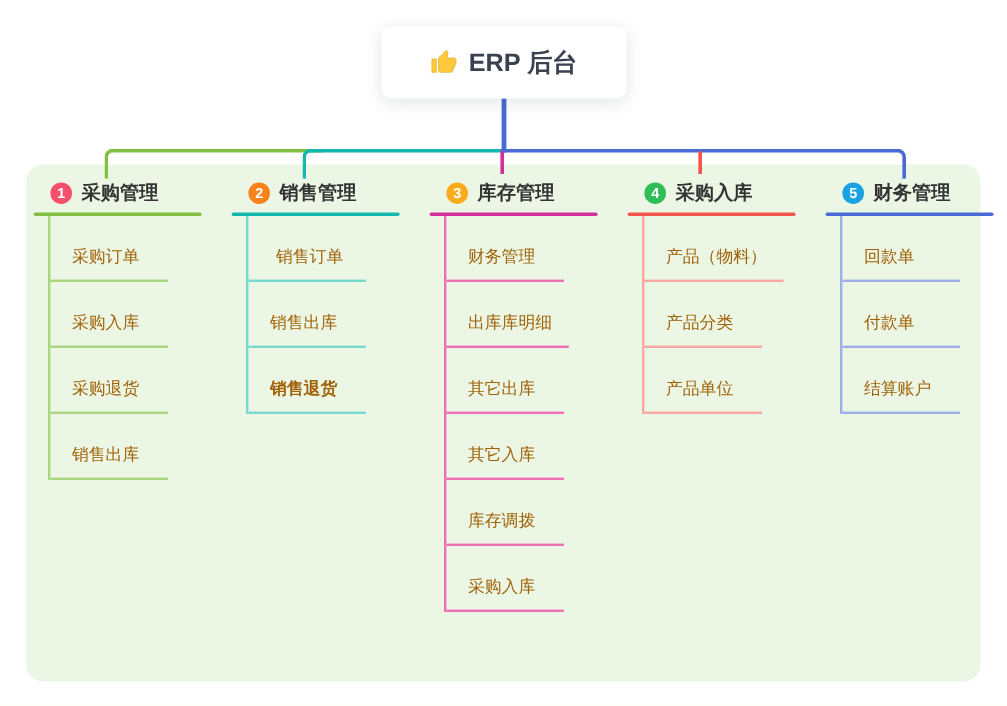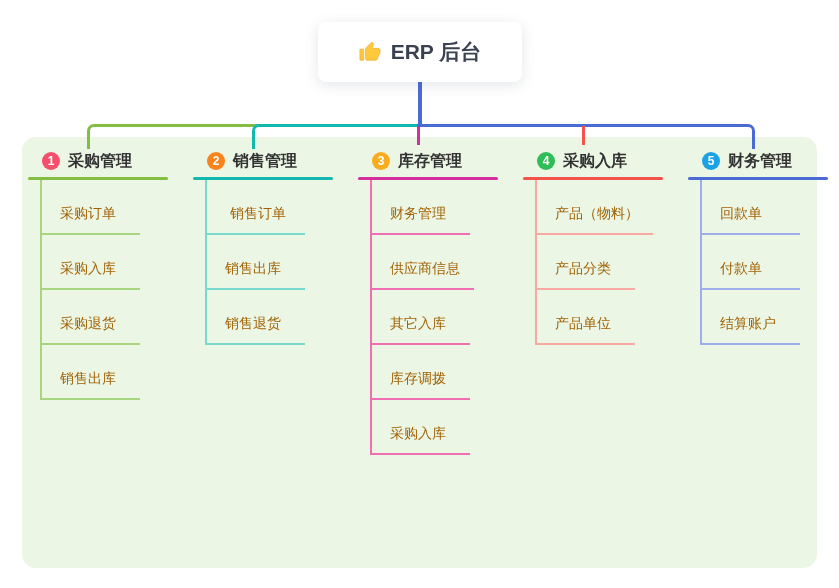--- a/index.html
+++ b/index.html
@@ -85,37 +85,40 @@
           <span class="branch-label">销售管理</span>
         </div>
         <div class="branch-underline" style="background: rgb(18, 183, 174);"></div>
         <div class="children" style="border-left-color: rgb(121, 217, 206);">
           <div class="child" style="border-bottom-color: rgb(121, 217, 206); justify-content: center;">
             <span class="child-label">销售订单</span>
           </div>
           <div class="child" style="border-bottom-color: rgb(121, 217, 206);">
             <span class="child-label">销售出库</span>
           </div>
-          <div class="child" style="border-bottom-color: rgb(121, 217, 206);">
+          <div class="child" style="border-bottom-color: rgb(121, 217, 206); font-weight: bold;">
             <span class="child-label">销售退货</span>
           </div>
         </div>
       </div>
       <div class="branch" style="left: 358px; top: 148px;">
         <div class="branch-head">
           <span class="badge" style="background: rgb(251, 172, 28);">3</span>
           <span class="branch-label">库存管理</span>
         </div>
         <div class="branch-underline" style="background: rgb(211, 48, 158);"></div>
         <div class="children" style="border-left-color: rgb(239, 111, 178);">
           <div class="child" style="border-bottom-color: rgb(239, 111, 178);">
             <span class="child-label">财务管理</span>
           </div>
           <div class="child" style="border-bottom-color: rgb(239, 111, 178);">
-            <span class="child-label">供应商信息</span>
+            <span class="child-label">出库库明细</span>
+          </div>
+          <div class="child" style="border-bottom-color: rgb(239, 111, 178);">
+            <span class="child-label">其它出库</span>
           </div>
           <div class="child" style="border-bottom-color: rgb(239, 111, 178);">
             <span class="child-label">其它入库</span>
           </div>
           <div class="child" style="border-bottom-color: rgb(239, 111, 178);">
             <span class="child-label">库存调拨</span>
           </div>
           <div class="child" style="border-bottom-color: rgb(239, 111, 178);">
             <span class="child-label">采购入库</span>
           </div>

